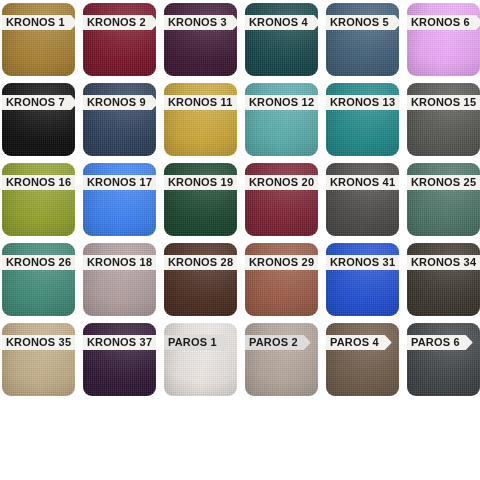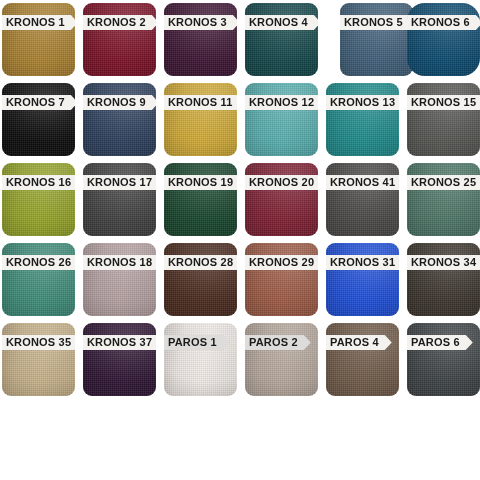--- a/index.html
+++ b/index.html
@@ -119,27 +119,27 @@
       <div class="tex"></div>
       <div class="sheen"></div>
       <div class="tag">KRONOS 3</div>
     </div>
     <div class="swatch" style="background: rgb(20, 71, 74);">
       <div class="shadeL"></div>
       <div class="tex"></div>
       <div class="sheen"></div>
       <div class="tag">KRONOS 4</div>
     </div>
-    <div class="swatch" style="background: rgb(63, 94, 120); margin-left: 14px;">
+    <div class="swatch" style="background: rgb(63, 94, 120);">
       <div class="shadeL"></div>
       <div class="tex"></div>
       <div class="sheen"></div>
       <div class="tag">KRONOS 5</div>
     </div>
-    <div class="swatch" style="background: #0c4a6e; border-radius: 18px;">
+    <div class="swatch" style="background: #f0abfc;">
       <div class="shadeL"></div>
       <div class="tex"></div>
       <div class="sheen"></div>
       <div class="tag">KRONOS 6</div>
     </div>
     <div class="swatch" style="background: rgb(12, 12, 12);">
       <div class="shadeL"></div>
       <div class="tex"></div>
       <div class="sheen"></div>
       <div class="tag">KRONOS 7</div>
@@ -173,21 +173,21 @@
       <div class="tex"></div>
       <div class="sheen"></div>
       <div class="tag">KRONOS 15</div>
     </div>
     <div class="swatch" style="background: rgb(147, 163, 40);">
       <div class="shadeL"></div>
       <div class="tex"></div>
       <div class="sheen"></div>
       <div class="tag">KRONOS 16</div>
     </div>
-    <div class="swatch" style="background: #404040;">
+    <div class="swatch" style="background: #3b82f6;">
       <div class="shadeL"></div>
       <div class="tex"></div>
       <div class="sheen"></div>
       <div class="tag">KRONOS 17</div>
     </div>
     <div class="swatch" style="background: rgb(23, 69, 44);">
       <div class="shadeL"></div>
       <div class="tex"></div>
       <div class="sheen"></div>
       <div class="tag">KRONOS 19</div>

